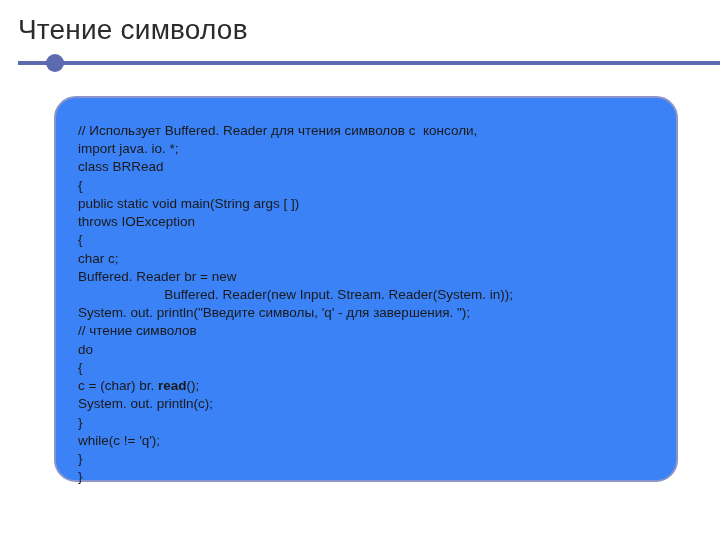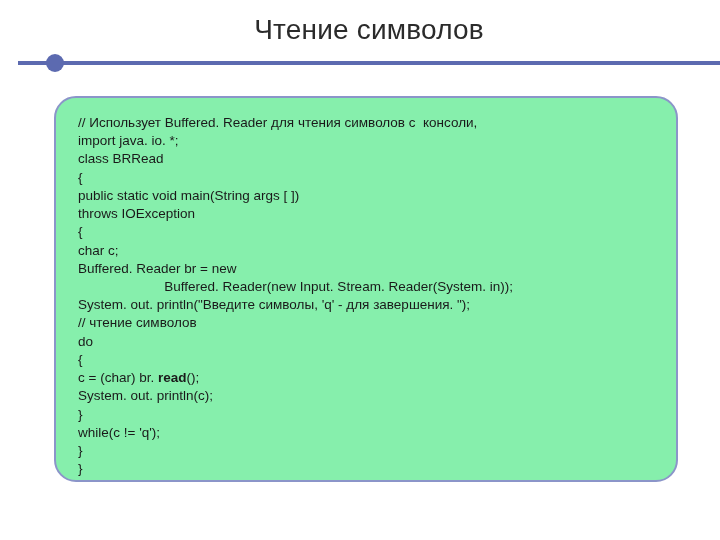--- a/index.html
+++ b/index.html
@@ -13,21 +13,20 @@
   }
   .slide {
     position: relative;
     width: 720px;
     height: 540px;
     box-sizing: border-box;
   }
   .title-block {
     position: relative;
     padding: 14px 0 0 18px;
-    text-align: center;
   }
   .title {
     font-size: 28px;
     font-weight: 400;
     color: #2b2b2b;
     margin: 0 0 10px 0;
     letter-spacing: 0.2px;
   }
   .rule-wrap {
     position: relative;
@@ -52,23 +51,23 @@
     background: #5c6ab0;
   }
   .code-box {
     position: absolute;
     top: 96px;
     left: 54px;
     right: 42px;
     bottom: 58px;
     border: 2px solid #8b95c9;
     border-radius: 22px;
-    padding: 16px 22px;
+    padding: 24px 22px;
     box-sizing: border-box;
-    background: #86efac;
+    background: #3b82f6;
   }
   .code {
     font-family: Arial, Helvetica, sans-serif;
     font-size: 13.5px;
     line-height: 1.35;
     color: #1a1a1a;
     white-space: pre;
   }
   .bold { font-weight: 700; }
 </style>

